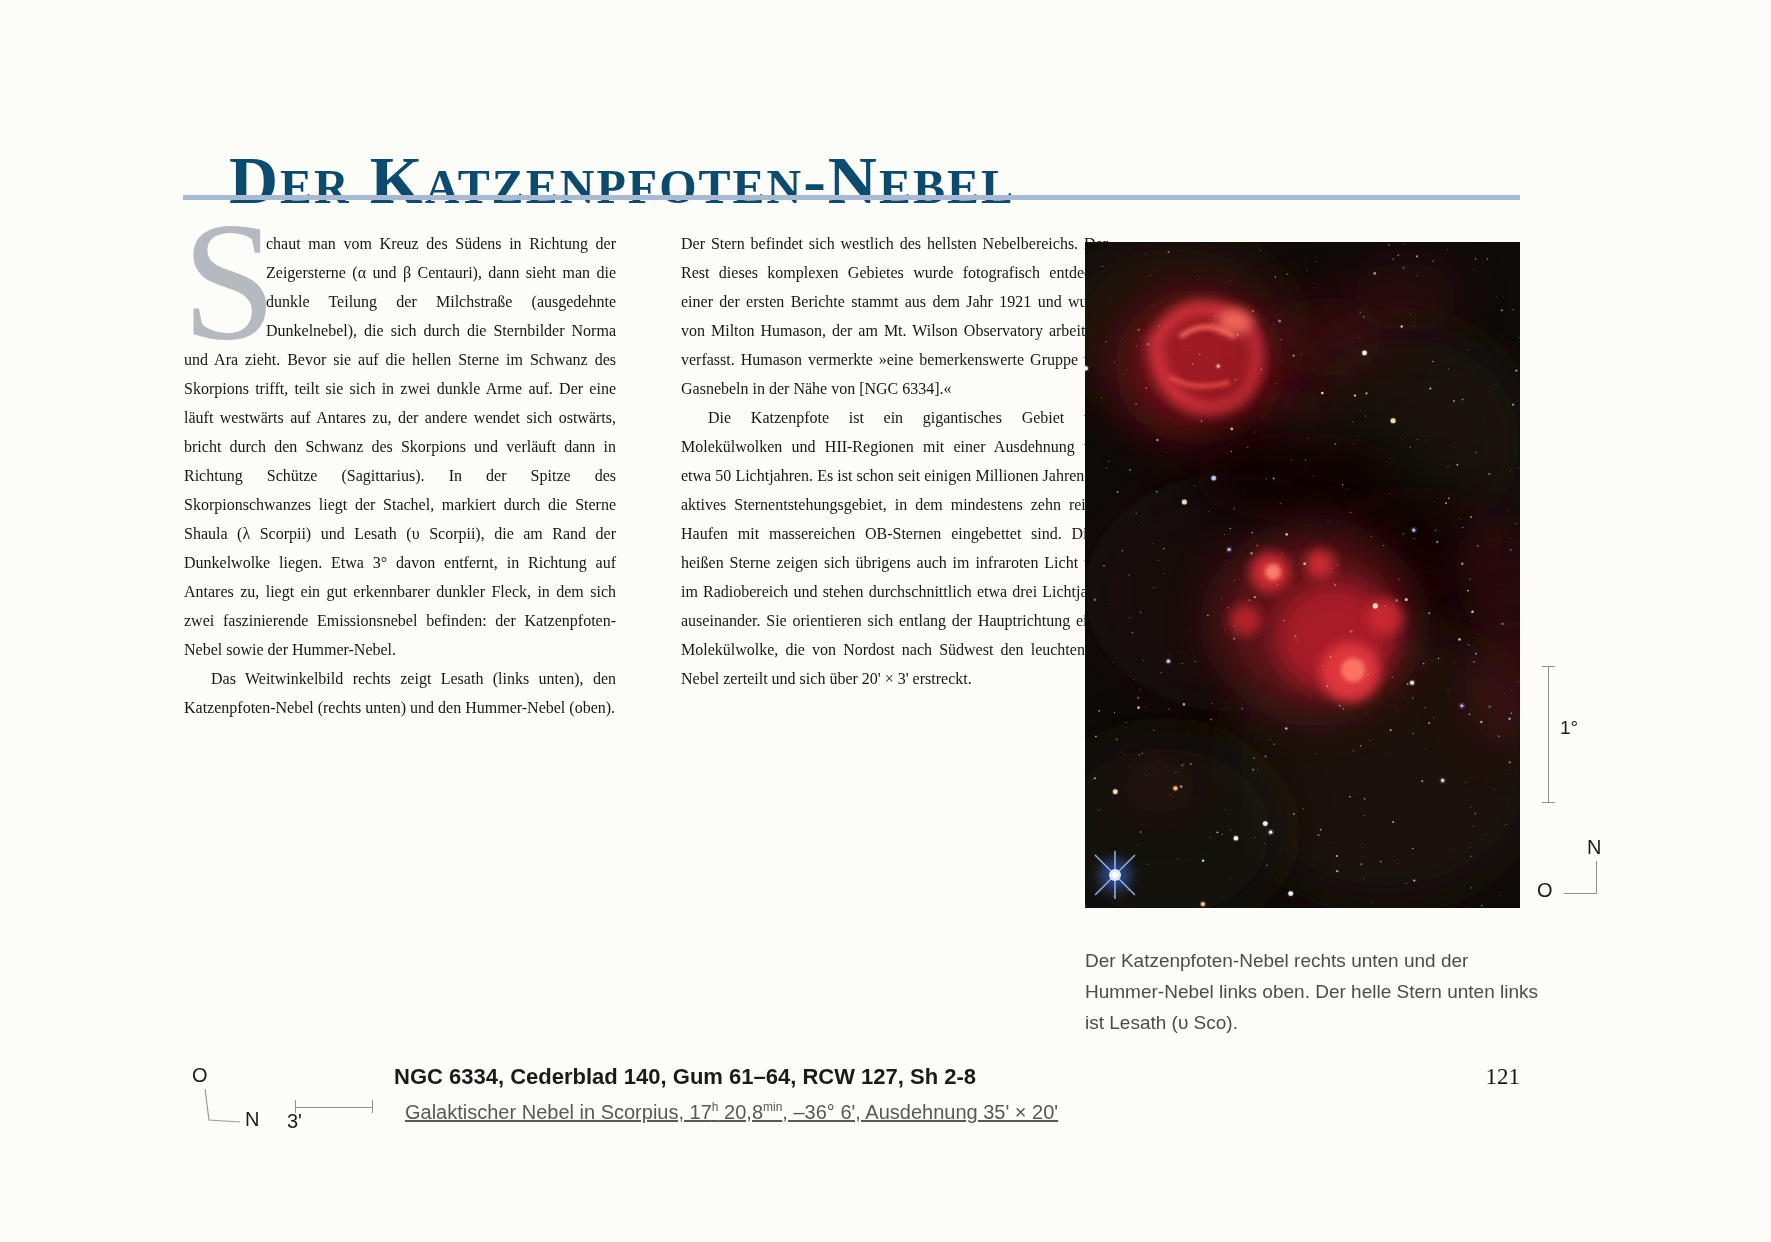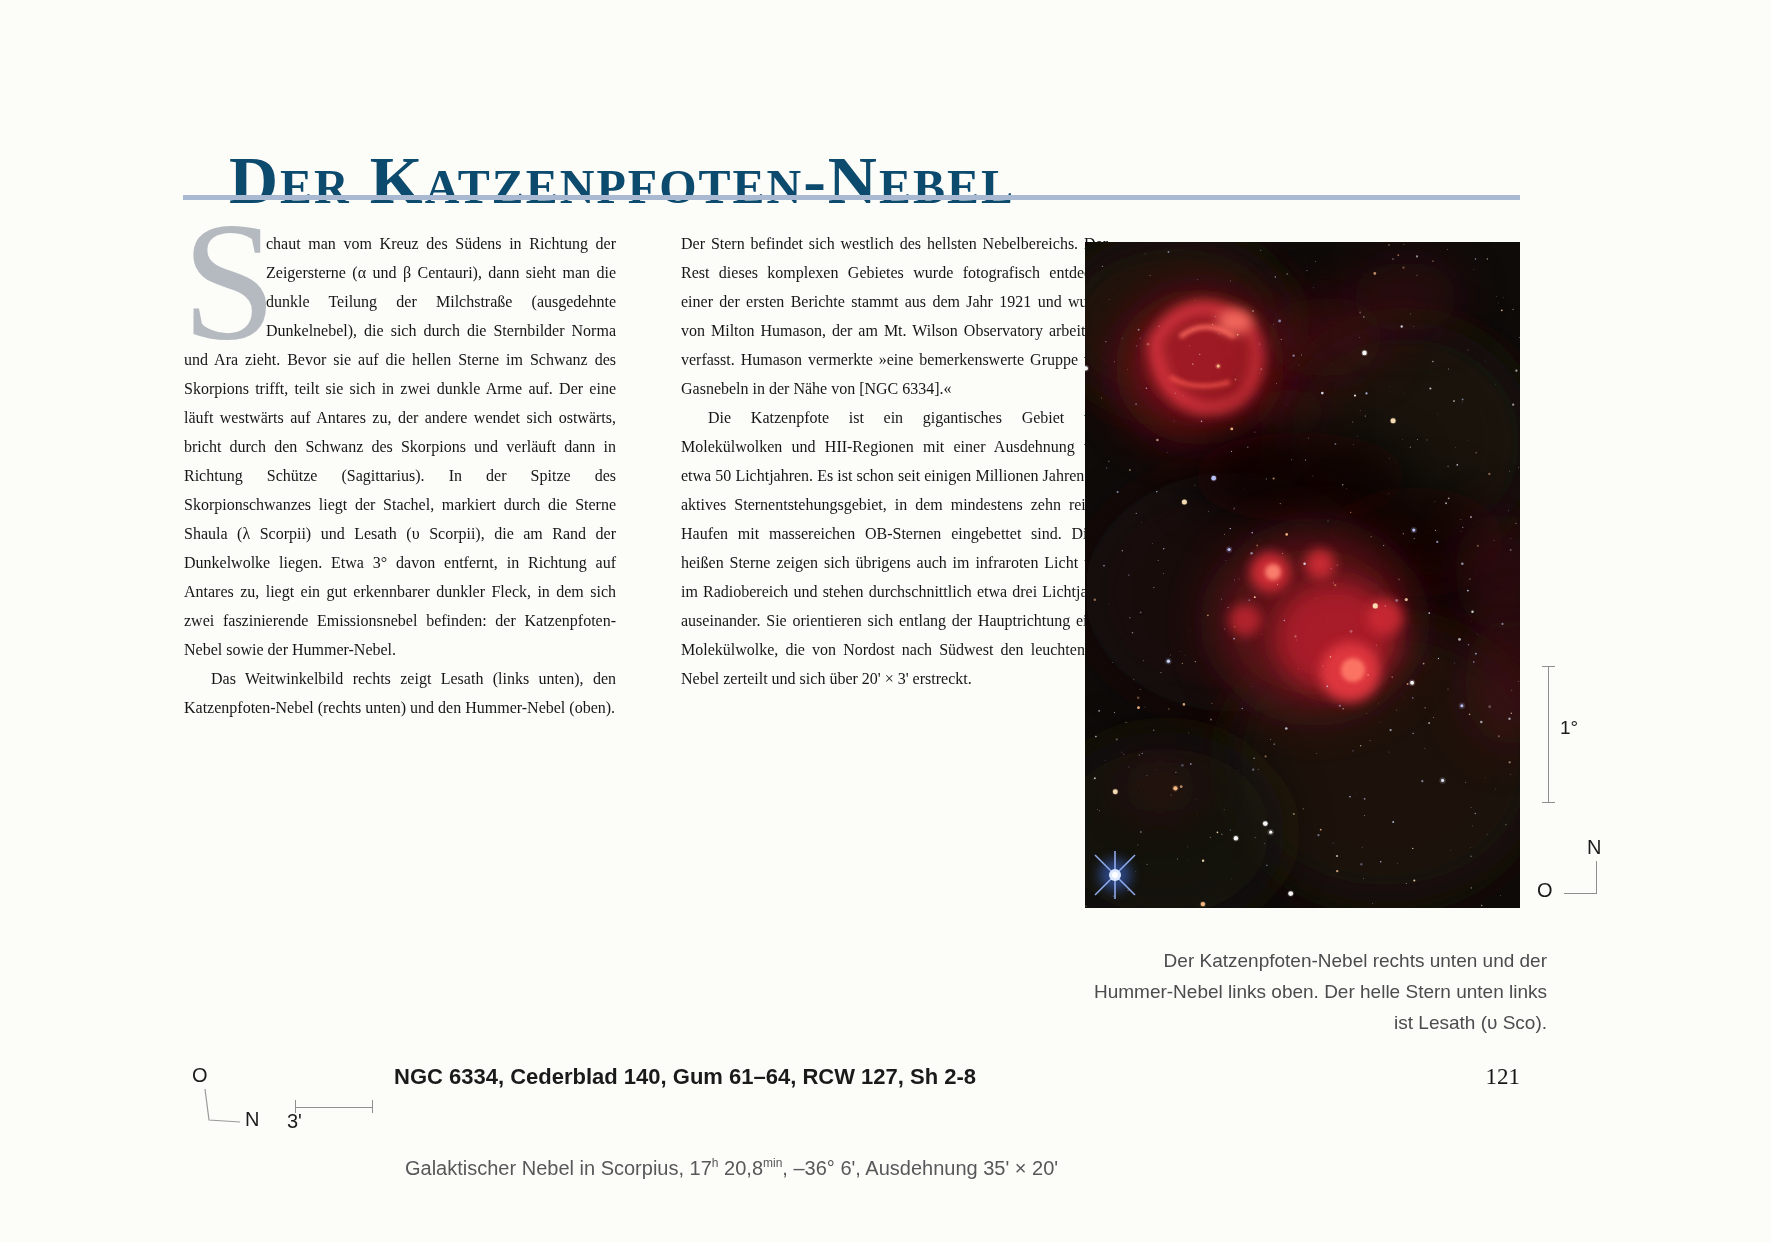--- a/index.html
+++ b/index.html
@@ -34,21 +34,21 @@
   .drop-cap {
     position:absolute; left:182px; top:196px;
     font-size:170px; line-height:1; color:#b5bac0;
   }
   
   .figure { position:absolute; left:1085px; top:242px; width:435px; height:666px; }
   .figure svg { display:block; }
   .fig-caption {
     position:absolute; left:1085px; top:926px; width:462px;
     font-family:"Liberation Sans","DejaVu Sans",sans-serif;
-    font-size:19px; line-height:31px; color:#4c4c4e; text-align:right;
+    font-size:19px; line-height:31px; color:#4c4c4e; text-align:left;
   }
   
   .sideline { position:absolute; background:#8f8f8f; }
   .v-scale-line  { left:1548px; top:666px; width:1px; height:137px; }
   .v-scale-tick-top { left:1542px; top:666px; width:13px; height:1px; }
   .v-scale-tick-bot { left:1542px; top:802px; width:13px; height:1px; }
   .v-scale-label {
     position:absolute; left:1560px; top:717px;
     font-family:"Liberation Sans","DejaVu Sans",sans-serif;
     font-size:19px; color:#1c1c1c;
@@ -73,23 +73,23 @@
     position:absolute; left:287px; top:1110px;
     font-family:"Liberation Sans","DejaVu Sans",sans-serif;
     font-size:20px; color:#1c1c1c;
   }
   .footer-object {
     position:absolute; left:394px; top:1064px;
     font-family:"Liberation Sans","DejaVu Sans",sans-serif;
     font-size:22px; font-weight:bold; color:#1a1a1a; white-space:nowrap;
   }
   .footer-detail {
-    position:absolute; left:405px; top:1156px;
+    position:absolute; left:405px; top:1100px;
     font-family:"Liberation Sans","DejaVu Sans",sans-serif;
-    font-size:20px; color:#58585a; white-space:nowrap;
+    font-size:20px; color:#58585a; white-space:nowrap;text-decoration:underline;
   }
   .footer-detail sup { font-size:12px; }
   .page-number {
     position:absolute; left:1420px; top:1064px; width:100px;
     text-align:right; font-size:23px; color:#161616;
   }
 </style>
 </head>
 <body>
 

